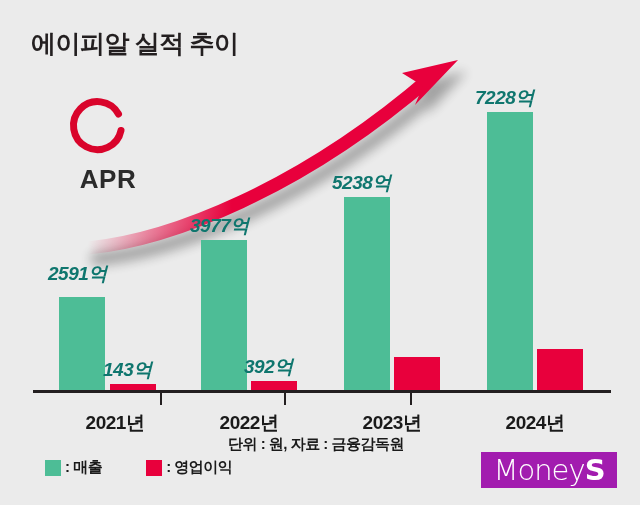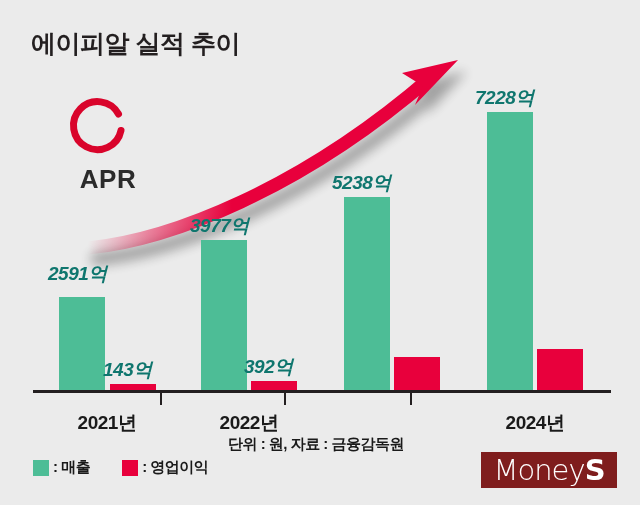--- a/index.html
+++ b/index.html
@@ -24,20 +24,21 @@
   
   .title {
     position: absolute;
     left: 31px;
     top: 27px;
     font-size: 25px;
     font-weight: bold;
     color: #231f20;
     letter-spacing: -0.5px;
     white-space: nowrap;
+    font-family: Liberation Serif, serif;
   }
 
   
   .brand {
     position: absolute;
     left: 58px;
     top: 96px;
     width: 100px;
     height: 110px;
   }
@@ -128,20 +129,21 @@
     left: 33px;
     top: 458px;
     display: flex;
     align-items: center;
     gap: 7px;
   }
   .legend-item {
     display: flex;
     align-items: center;
     gap: 4px;
+    margin-left: 12px;
   }
   .swatch {
     width: 16px;
     height: 16px;
     display: inline-block;
   }
   .swatch.revenue { background: #4dbd96; }
   .swatch.profit  { background: #e8003c; }
   .legend-text {
     font-size: 15px;
@@ -162,21 +164,21 @@
     white-space: nowrap;
   }
 
   
   .watermark {
     position: absolute;
     left: 481px;
     top: 452px;
     width: 136px;
     height: 36px;
-    background: #7f1d1d;
+    background: #a21caf;
     display: flex;
     align-items: center;
     justify-content: center;
     overflow: hidden;
   }
   .wm-text {
     font-family: "DejaVu Sans", sans-serif;
     font-size: 29px;
     color: #ffffff;
     line-height: 1;
@@ -233,31 +235,32 @@
 
     <div class="axis-line"></div>
     <div class="axis-tick" style="left:160px;"></div>
     <div class="axis-tick" style="left:284px;"></div>
     <div class="axis-tick" style="left:410px;"></div>
 
     <div class="bar revenue" style="left:59px;  width:46px; height:93px;"></div>
     <div class="bar-label" style="left:48px; top:261px;">2591억</div>
     <div class="bar profit" style="left:110px; width:46px; height:6px;"></div>
     <div class="bar-label" style="left:103px; top:357px;">143억</div>
-    <div class="cat-label" style="left:52px; width:110px;">2021년</div>
+    <div class="cat-label" style="left:60px; width:110px;">2021년</div>
 
     <div class="bar revenue" style="left:201px; width:46px; height:150px;"></div>
     <div class="bar-label" style="left:190px; top:213px;">3977억</div>
     <div class="bar profit" style="left:251px; width:46px; height:9px;"></div>
     <div class="bar-label" style="left:244px; top:354px;">392억</div>
     <div class="cat-label" style="left:194px; width:110px;">2022년</div>
 
     <div class="bar revenue" style="left:344px; width:46px; height:193px;"></div>
     <div class="bar-label" style="left:332px; top:170px;">5238억</div>
     <div class="bar profit" style="left:394px; width:46px; height:33px;"></div>
+    <div class="cat-label" style="left:337px; width:110px;">2023년</div>
 
     <div class="bar revenue" style="left:487px; width:46px; height:278px;"></div>
     <div class="bar-label" style="left:475px; top:85px;">7228억</div>
     <div class="bar profit" style="left:537px; width:46px; height:41px;"></div>
     <div class="cat-label" style="left:480px; width:110px;">2024년</div>
   </div>
 
   <div class="legend">
     <div class="legend-item">
       <span class="swatch revenue"></span>

